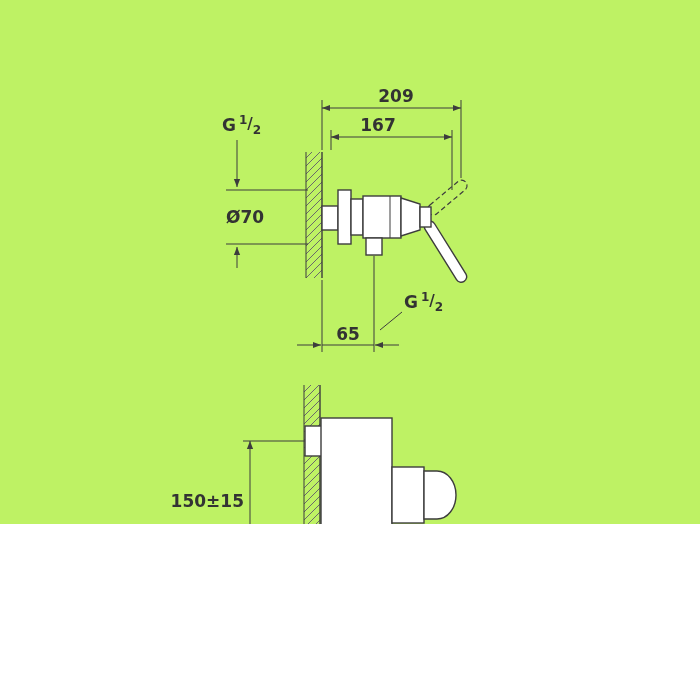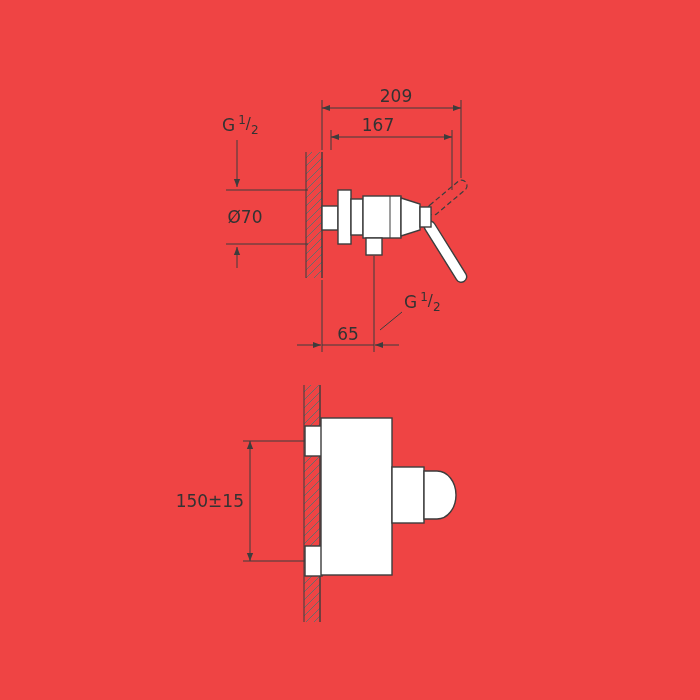--- a/index.html
+++ b/index.html
@@ -1,16 +1,16 @@
 <!DOCTYPE html>
 <html><head>
 <meta charset="utf-8">
 <style>
   html,body{margin:0;padding:0;background:#ffffff;}
-  .stage{width:700px;height:700px;position:relative;background:#ef4444;}
+  .stage{width:700px;height:524px;position:relative;background:#bef264;font-weight:bold;}
   .ol{fill:#ffffff;stroke:#3d3d3d;stroke-width:1.4;}
   .oln{fill:none;stroke:#3d3d3d;stroke-width:1.4;}
   .thin{fill:none;stroke:#3d3d3d;stroke-width:1;}
   .dl{fill:none;stroke:#3d3d3d;stroke-width:1;}
   .dash{fill:none;stroke:#3d3d3d;stroke-width:1.2;stroke-dasharray:5 3;}
   .dim-text{font-family:"DejaVu Sans","Liberation Sans",sans-serif;font-size:17px;fill:#333333;}
   .arrowhead{fill:#3d3d3d;}
   .hatchline{stroke:#6a6a6a;stroke-width:1;}
 </style>
 </head>

